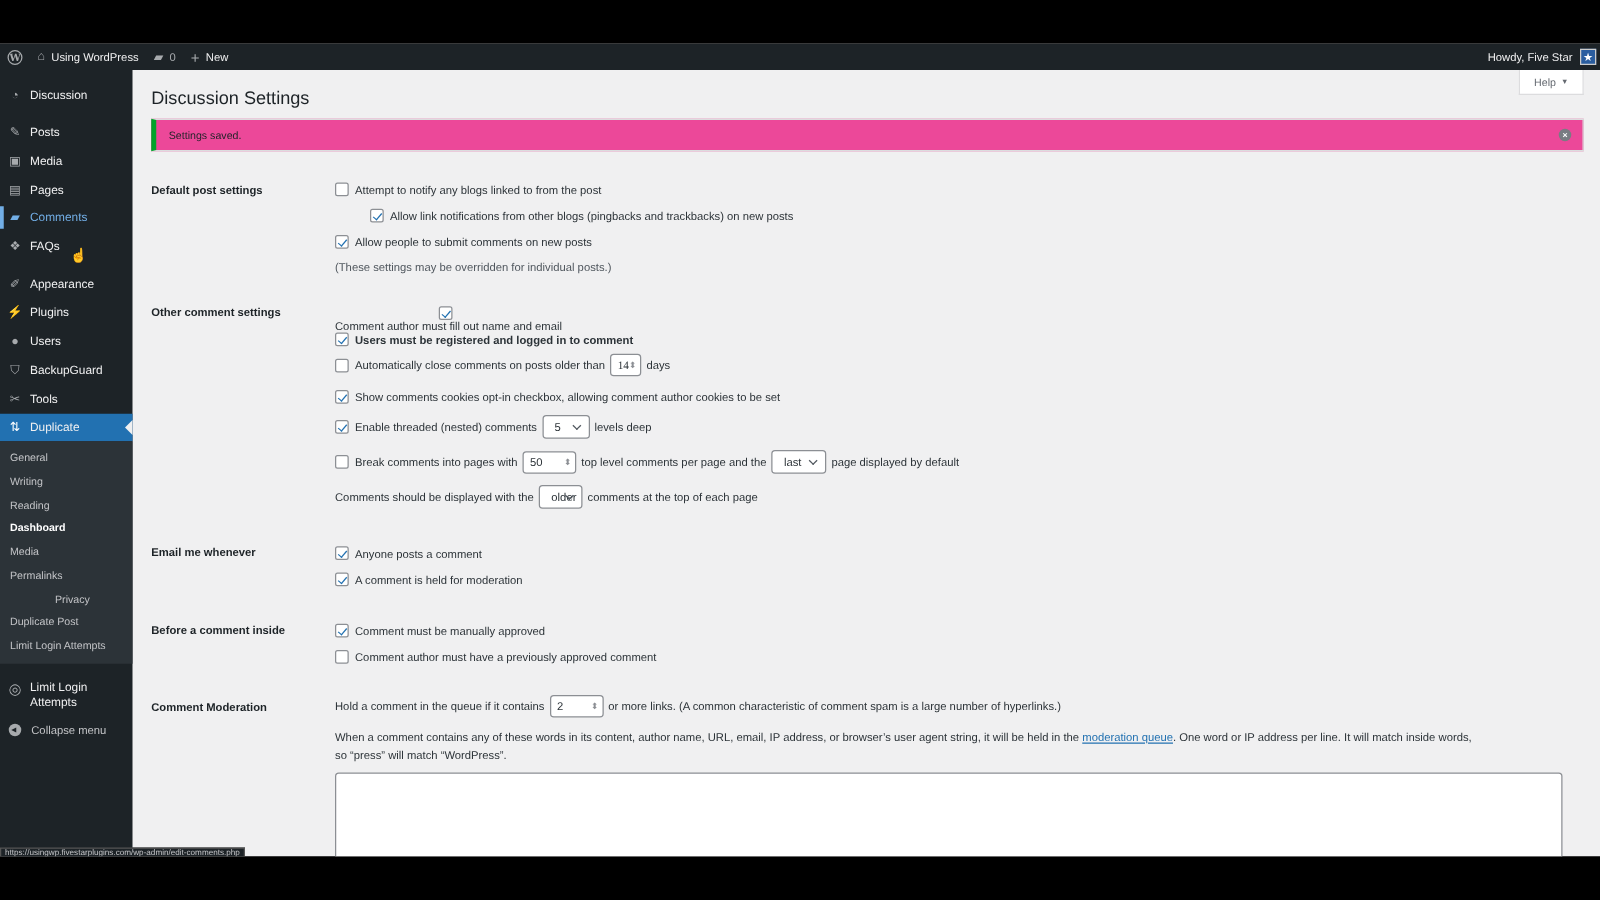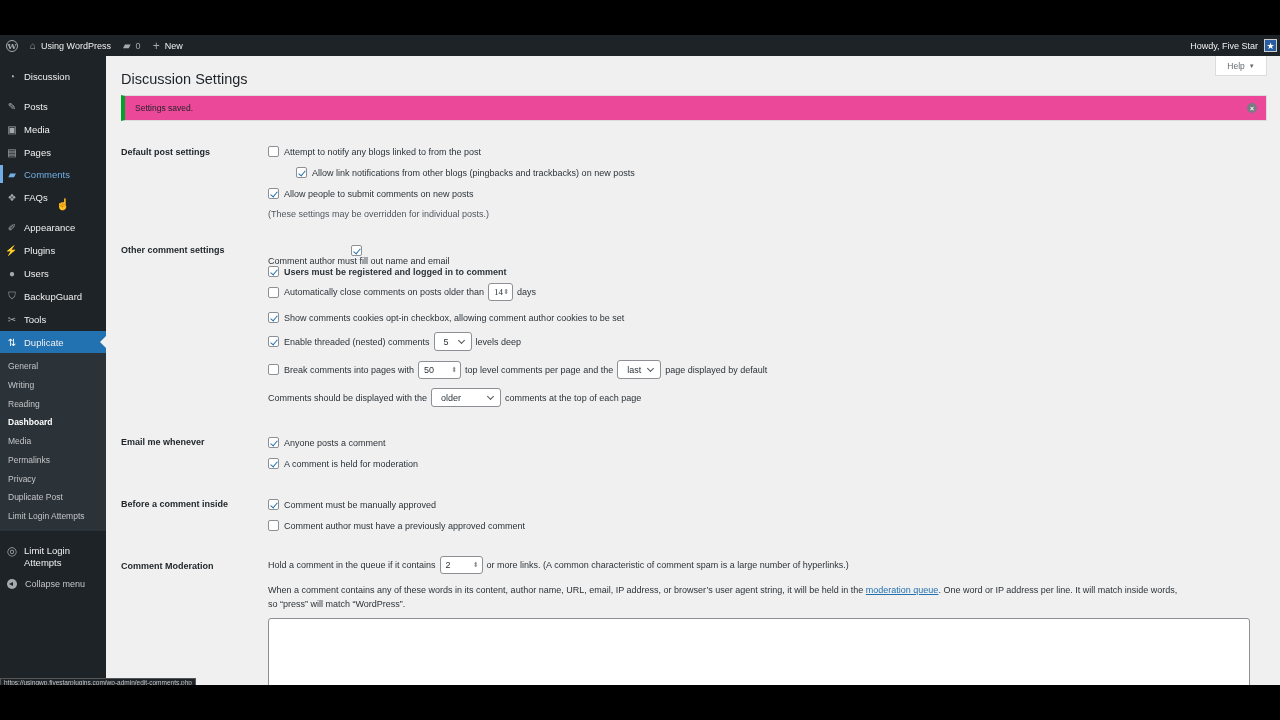--- a/index.html
+++ b/index.html
@@ -130,21 +130,21 @@
         <span class="mi-label">Duplicate</span>
       </div>
 
     <div class="submenu">
       <div class="sub-item" style="top:8px;">General</div>
       <div class="sub-item" style="top:27px;">Writing</div>
       <div class="sub-item" style="top:46px;">Reading</div>
       <div class="sub-item current" style="top:64px;">Dashboard</div>
       <div class="sub-item" style="top:83px;">Media</div>
       <div class="sub-item" style="top:102px;">Permalinks</div>
-      <div class="sub-item" style="top:121px;">Privacy</div>
+      <div class="sub-item" style="top:121px;margin-left:36px;">Privacy</div>
       <div class="sub-item" style="top:139px;">Duplicate Post</div>
       <div class="sub-item" style="top:158px;">Limit Login Attempts</div>
     </div>
 
     <div class="mi-multi" style="top:489px;">
         <span class="mi-icon" style="width:24px;text-align:center;color:#a7aaad;font-size:12px;">◎</span>
         <span style="width:60px;">Limit Login Attempts</span>
       </div>
     <div class="collapse" style="top:523px;">
         <span class="circ"></span>
@@ -207,21 +207,21 @@
     <div class="row" style="top:304px;">
         <span class="cb"></span>
         <span>Break comments into pages with</span>
         <span class="num" style="width:43px;">50</span>
         <span>top level comments per page and the</span>
         <span class="sel" style="width:44px;">last</span>
         <span>page displayed by default</span>
       </div>
     <div class="row" style="top:332px;">
         <span>Comments should be displayed with the</span>
-        <span class="sel" style="width:70px;">older</span>
+        <span class="sel" style="width:35px;">older</span>
         <span>comments at the top of each page</span>
       </div>
 
     <div class="th" style="top:381px;">Email me whenever</div>
     <div class="row" style="top:381px;">
         <span class="cb checked"></span>
         <span>Anyone posts a comment</span>
       </div>
     <div class="row" style="top:402px;">
         <span class="cb checked"></span>

